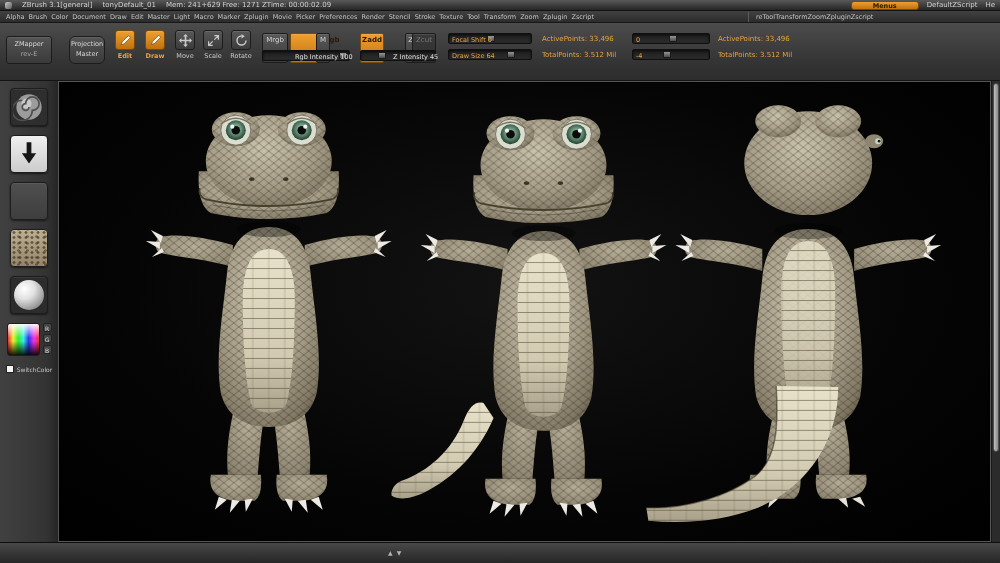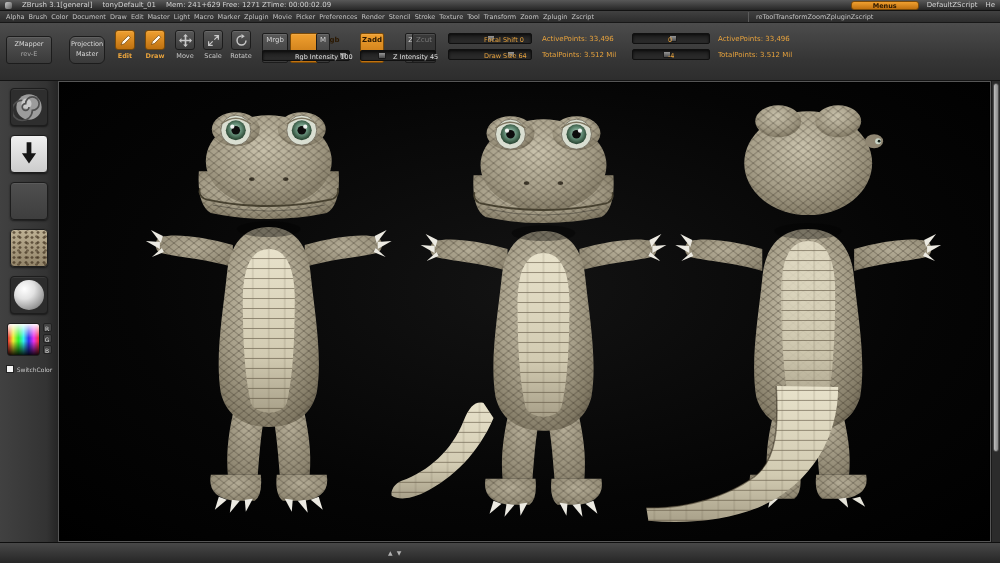--- a/index.html
+++ b/index.html
@@ -43,21 +43,21 @@
     background:linear-gradient(#595959,#3b3b3b);color:#d4d4d4;font-size:7px;text-align:center;line-height:12px;
     box-shadow:inset 0 1px 0 rgba(255,255,255,.1);}
   .btn.orange{background:linear-gradient(var(--orange-bright,#f0a030),#bf7110);color:#2b1800;font-weight:bold;border-color:#7a4a08;}
   .btn.disabled{background:linear-gradient(#3a3a3a,#2f2f2f);color:#787878;}
   .hslider{position:absolute;height:11px;background:linear-gradient(#1d1d1d,#2d2d2d);
     border:1px solid #101010;border-radius:2px;box-shadow:inset 0 1px 3px rgba(0,0,0,.65);}
   .hslider .handle{position:absolute;top:1px;width:8px;height:7px;
     background:linear-gradient(#959595,#4d4d4d);border:1px solid #191919;border-radius:1px;}
   .hslider .slabel{position:absolute;left:0;top:1.5px;width:100%;font-size:6.5px;white-space:nowrap;padding-left:32px;}
   .hslider.gray .slabel{color:#e0e0e0;text-align:center;}
-  .hslider.orange .slabel{color:var(--slider-text,#e8a33d);padding-left:3px;text-align:left;margin-left:32px;}
+  .hslider.orange .slabel{color:var(--slider-text,#e8a33d);padding-left:3px;text-align:left;}
   .ptxt{position:absolute;font-size:7px;color:var(--slider-text,#e8a33d);white-space:nowrap;}
 
   
   .sidebar{position:absolute;left:0;top:81px;width:58px;bottom:21px;
     background:linear-gradient(90deg,#414141,#333 80%,#252525);
     display:flex;flex-direction:column;align-items:center;padding-top:7px;gap:9px;}
   .tile{width:38px;height:38px;border-radius:4px;border:1px solid #1d1d1d;flex:none;
     box-shadow:0 1px 2px rgba(0,0,0,.55), inset 0 1px 0 rgba(255,255,255,.07);}
   .brush-tile{background:#2e2e2e;display:flex;align-items:center;justify-content:center;}
   .stroke-tile{background:linear-gradient(#f0f0f0,#cccccc);display:flex;align-items:center;justify-content:center;}

